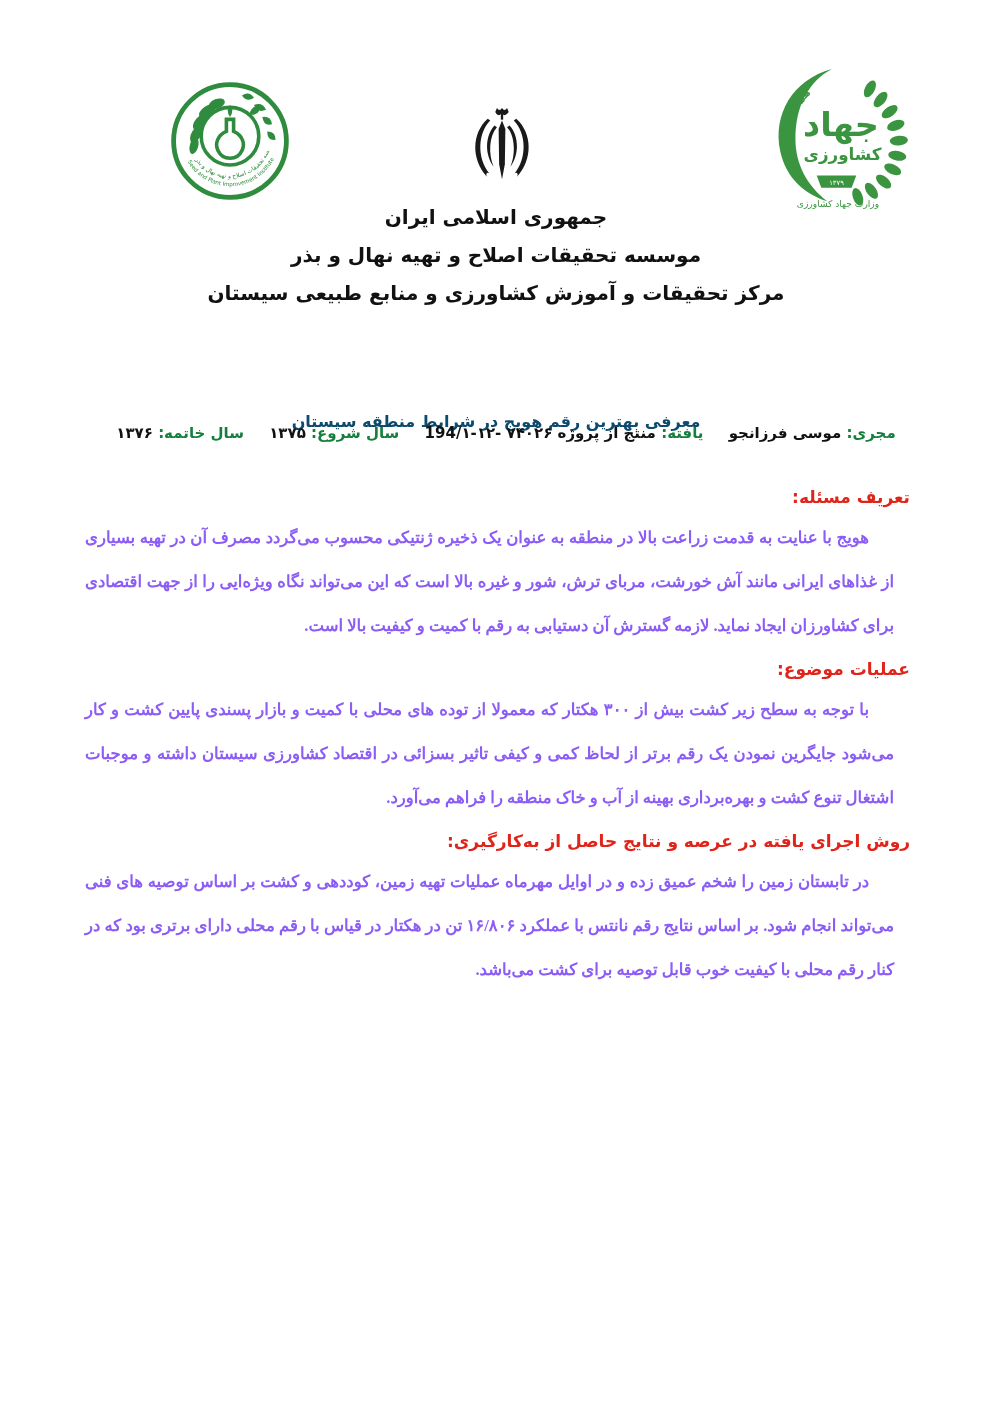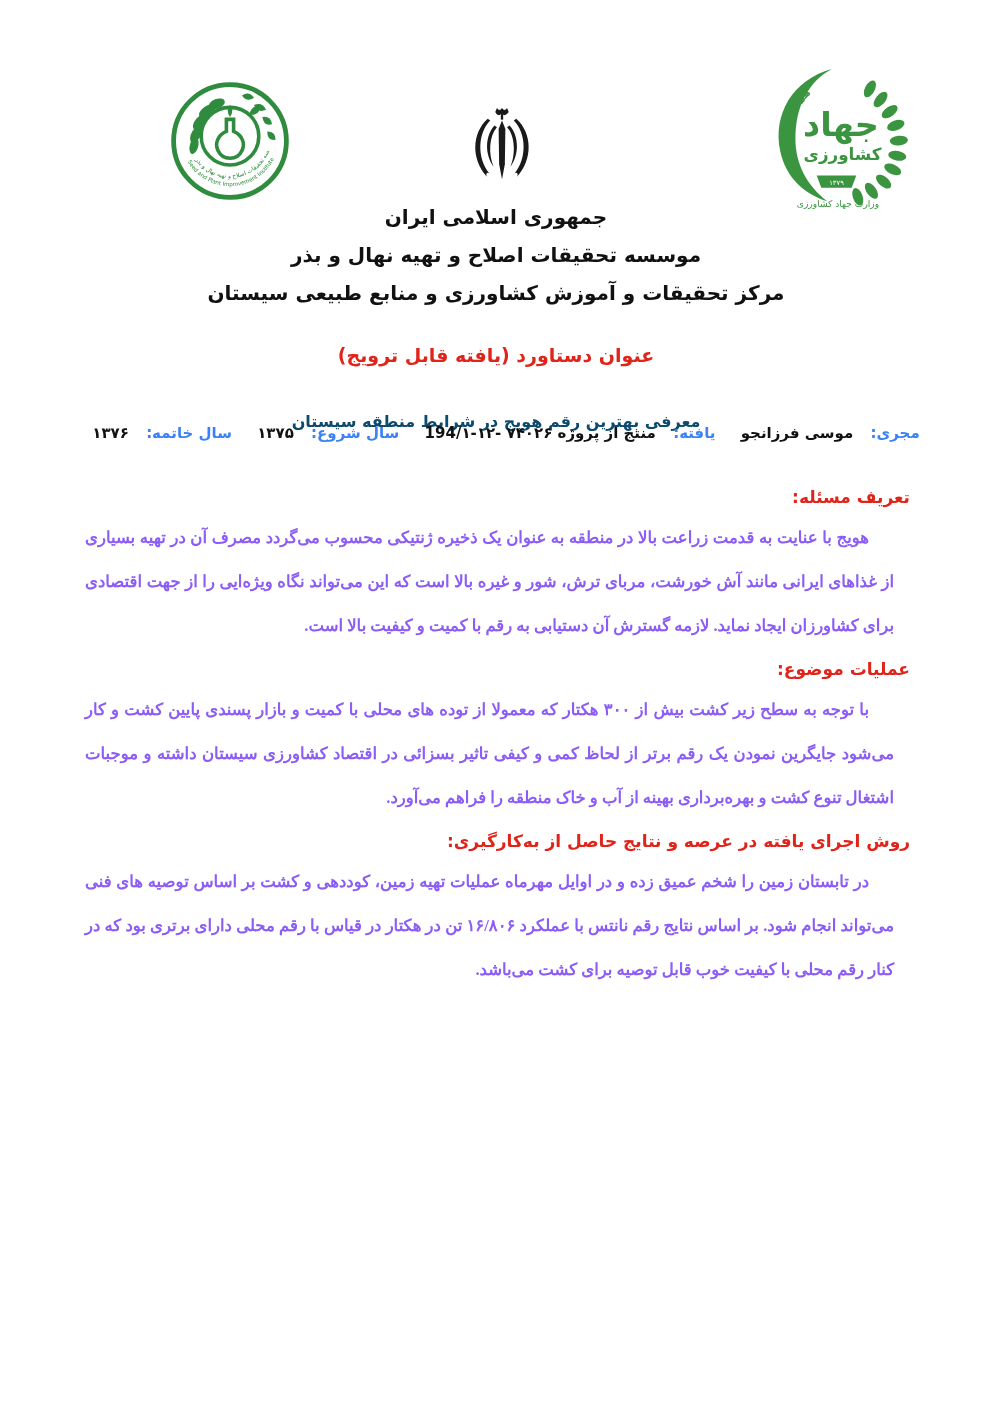--- a/index.html
+++ b/index.html
@@ -32,21 +32,21 @@
     position:absolute;top:388px;left:0;right:0;
     text-align:center;direction:rtl;
     color:#0c4a6e;font-weight:bold;font-size:16px;margin-top:24px;
   }
   .meta-line{
     position:absolute;top:424px;left:0;right:0;
     text-align:center;direction:rtl;
     font-weight:bold;font-size:15px;color:#111;
     white-space:nowrap;
   }
-  .meta-line .lbl{color:#3b82f6;margin-left:12px;}
+  .meta-line .lbl{color:#15803d;}
   .meta-line .val{color:#111;margin-left:20px;}
   
   .content{
     position:absolute;top:476px;right:82px;left:85px;
     direction:rtl;
   }
   .sec-heading{
     color:#e02419;font-weight:bold;font-size:17px;
     line-height:30px;margin:6px 0 4px 0;
   }
@@ -153,21 +153,20 @@
       <text x="50" y="97" font-size="6" fill="#3a9440" text-anchor="middle">وزارت جهاد کشاورزی</text>
     </svg>
   </div>
 
   <div class="header">
     <div>جمهوری اسلامی ایران</div>
     <div>موسسه تحقیقات اصلاح و تهیه نهال و بذر</div>
     <div>مرکز تحقیقات و آموزش کشاورزی و منابع طبیعی سیستان</div>
   </div>
 
-  <div class="doc-title">عنوان دستاورد (یافته قابل ترویج)</div>
   <div class="doc-subtitle">معرفی بهترین رقم هویج در شرایط منطقه سیستان</div>
 
   <div class="meta-line">
     <span class="lbl">مجری:</span>
     <span class="val">موسی فرزانجو</span>
     <span class="lbl">یافته:</span>
     <span class="val">منتج از پروژه ۷۴۰۲۶ -۱۲-194/۱</span>
     <span class="lbl">سال شروع:</span>
     <span class="val">۱۳۷۵</span>
     <span class="lbl">سال خاتمه:</span>

